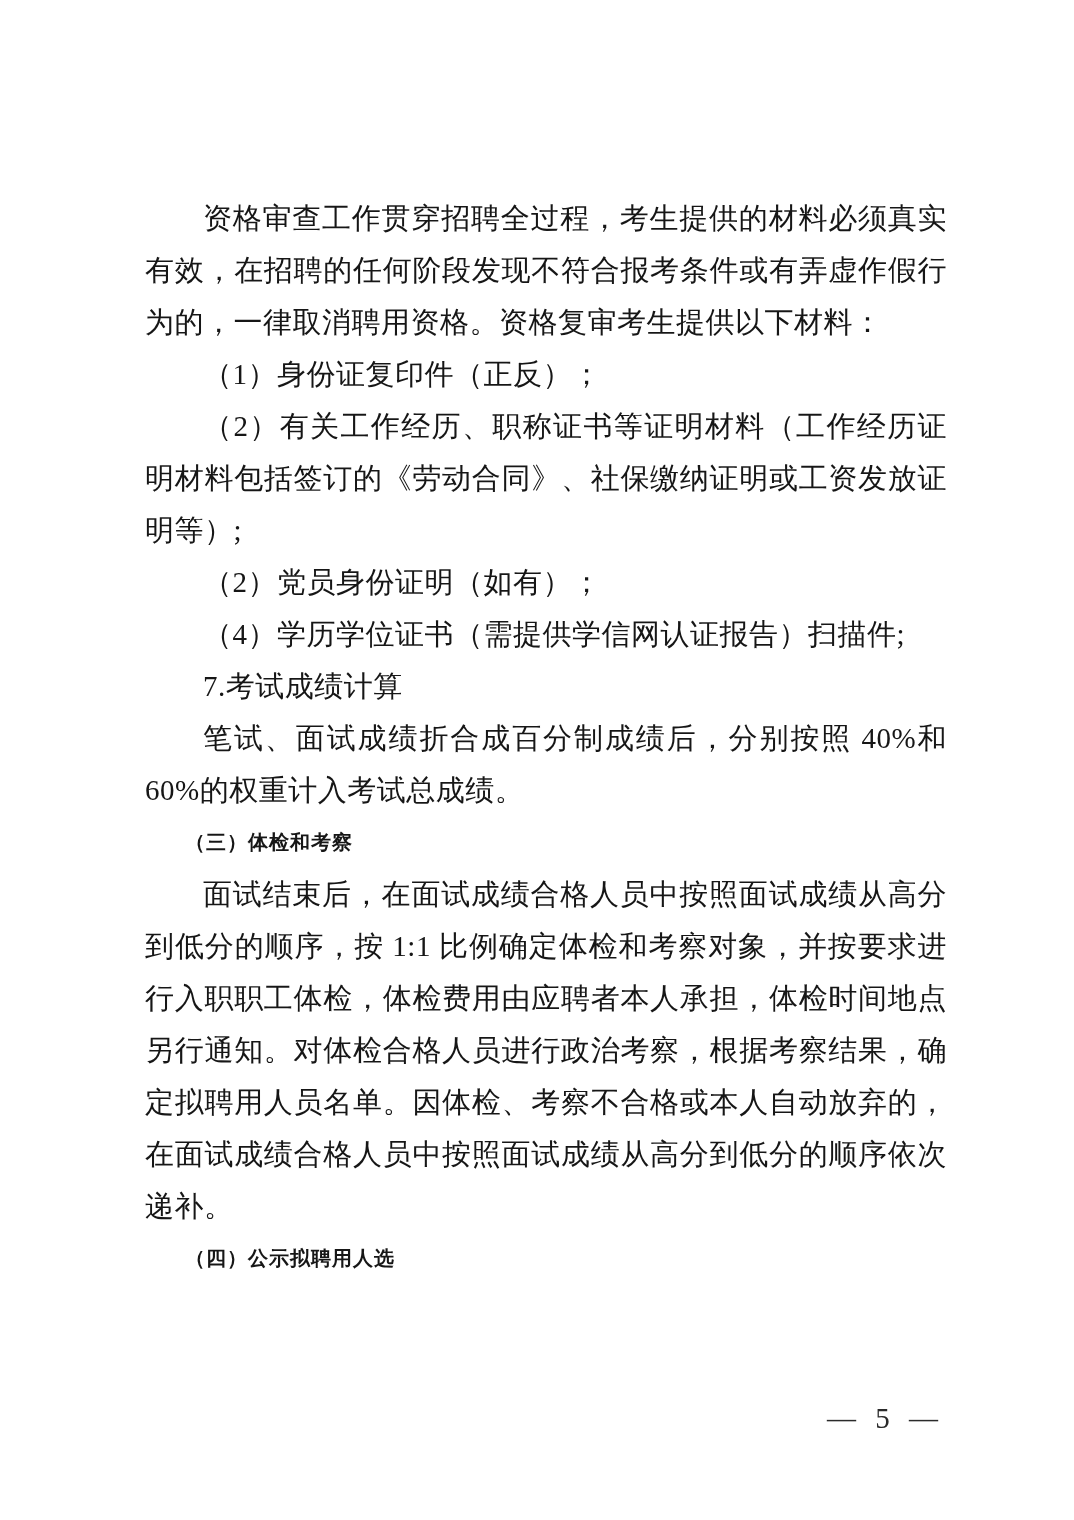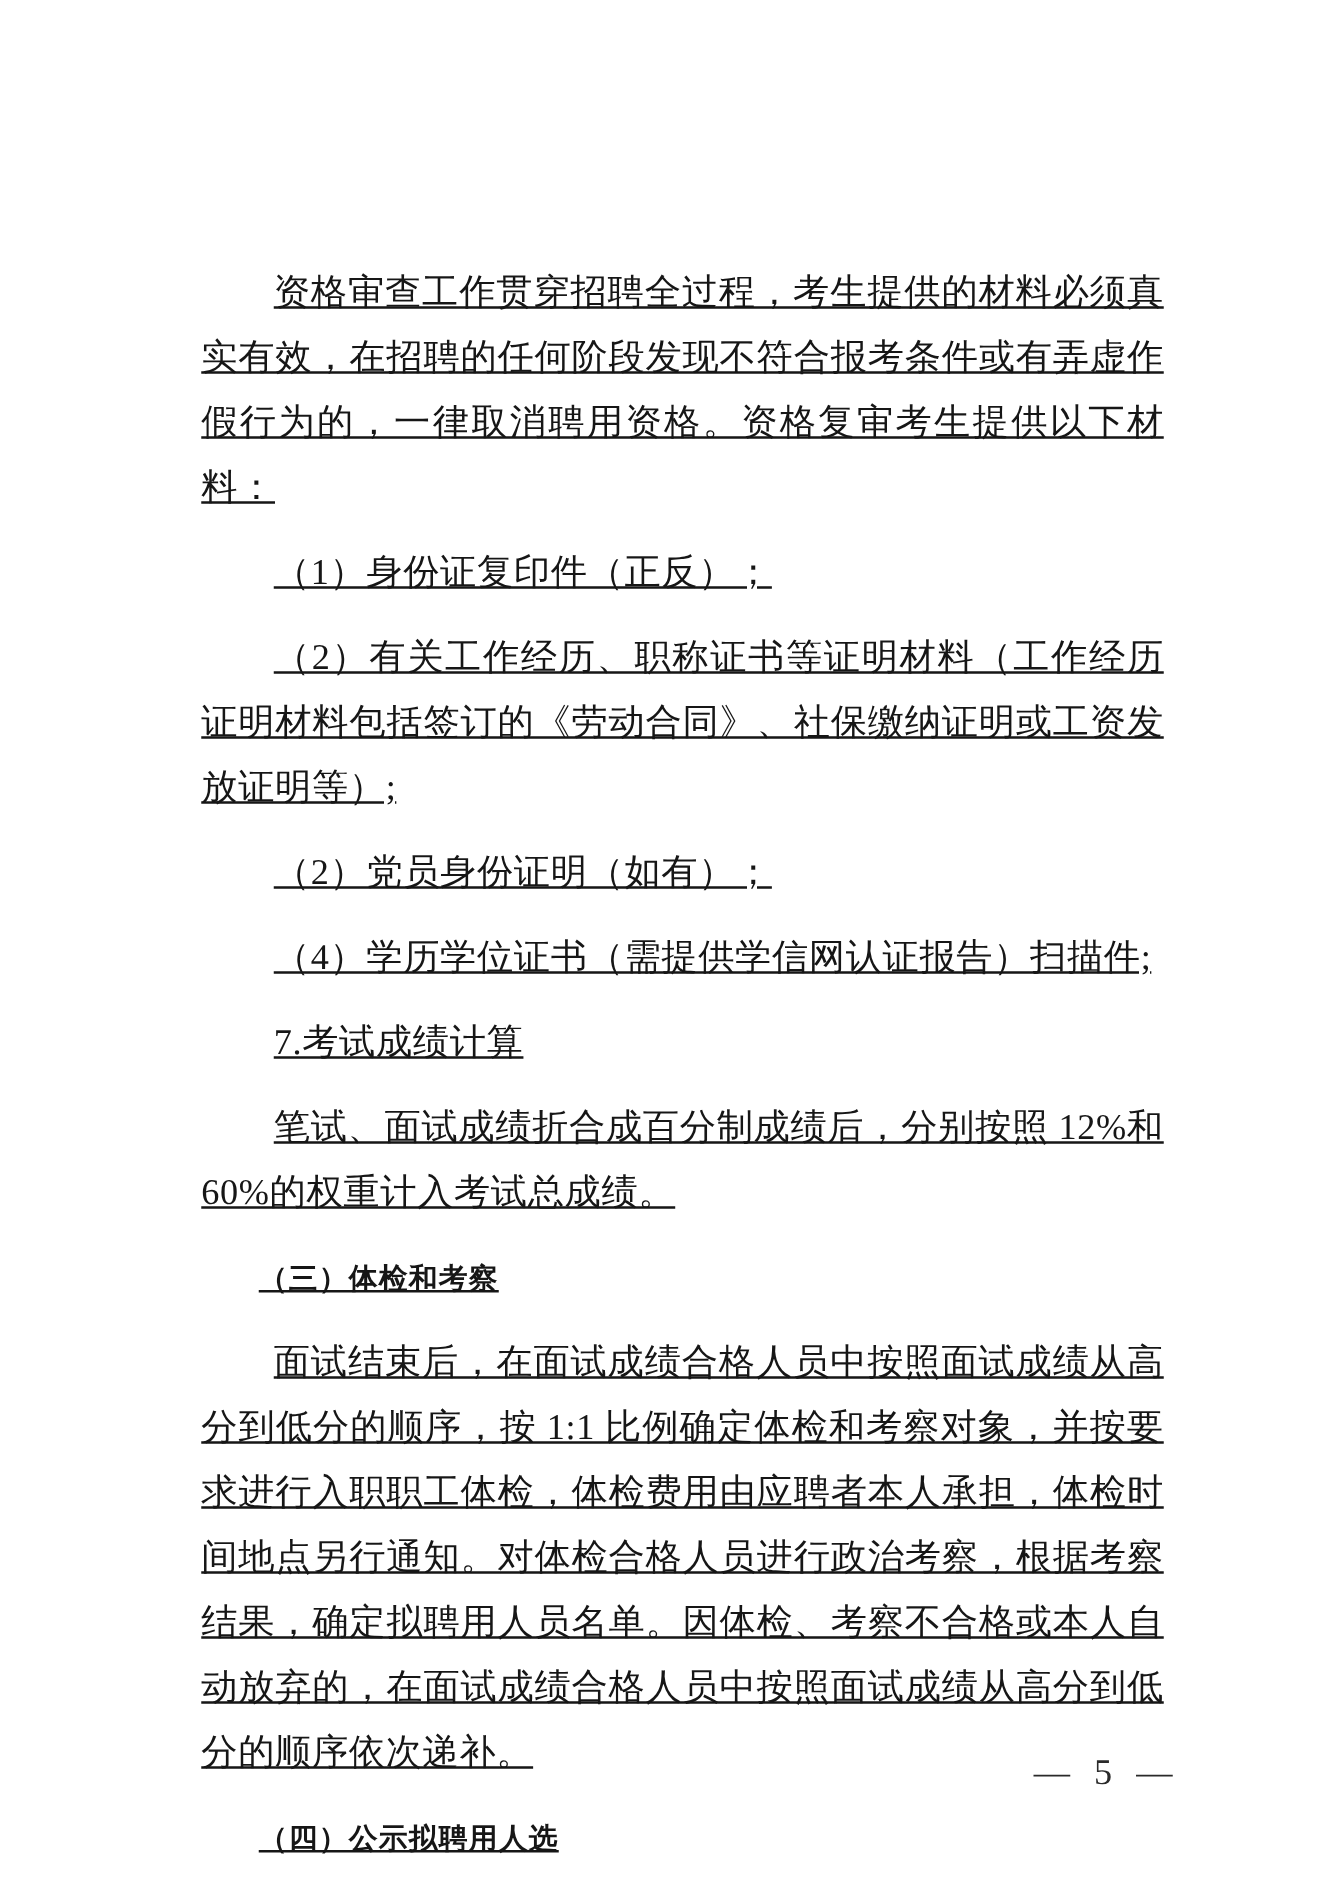--- a/index.html
+++ b/index.html
@@ -21,27 +21,26 @@
     top: 192px;
     width: 802px;
     font-size: 29px;
     line-height: 52px;
     text-align: justify;
     text-justify: inter-ideograph;
     letter-spacing: 0.5px;
   }
   .para {
     text-indent: 2em;
-    margin: 16px;
-    text-decoration: underline;
+    margin: 0;
   }
   .para.heading {
     font-weight: bold;
     font-family: "Liberation Sans", "DejaVu Sans", sans-serif;
-    font-size: 23px;
+    font-size: 20px;
     letter-spacing: 1px;
   }
   .footer {
     position: absolute;
     right: 130px;
     top: 1402px;
     font-size: 29px;
     letter-spacing: 6px;
     color: #2a2a2a;
     white-space: nowrap;
@@ -51,19 +50,19 @@
 <body>
 
 <div class="page">
   <div class="content">
     <p class="para">资格审查工作贯穿招聘全过程，考生提供的材料必须真实有效，在招聘的任何阶段发现不符合报考条件或有弄虚作假行为的，一律取消聘用资格。资格复审考生提供以下材料：</p>
     <p class="para">（1）身份证复印件（正反）；</p>
     <p class="para">（2）有关工作经历、职称证书等证明材料（工作经历证明材料包括签订的《劳动合同》、社保缴纳证明或工资发放证明等）;</p>
     <p class="para">（2）党员身份证明（如有）；</p>
     <p class="para">（4）学历学位证书（需提供学信网认证报告）扫描件;</p>
     <p class="para">7.考试成绩计算</p>
-    <p class="para">笔试、面试成绩折合成百分制成绩后，分别按照 12%和 60%的权重计入考试总成绩。</p>
+    <p class="para">笔试、面试成绩折合成百分制成绩后，分别按照 40%和 60%的权重计入考试总成绩。</p>
     <p class="para heading">（三）体检和考察</p>
     <p class="para">面试结束后，在面试成绩合格人员中按照面试成绩从高分到低分的顺序，按 1:1 比例确定体检和考察对象，并按要求进行入职职工体检，体检费用由应聘者本人承担，体检时间地点另行通知。对体检合格人员进行政治考察，根据考察结果，确定拟聘用人员名单。因体检、考察不合格或本人自动放弃的，在面试成绩合格人员中按照面试成绩从高分到低分的顺序依次递补。</p>
     <p class="para heading">（四）公示拟聘用人选</p>
   </div>
   <div class="footer">— 5 —</div>
 </div>
 
 </body></html>

